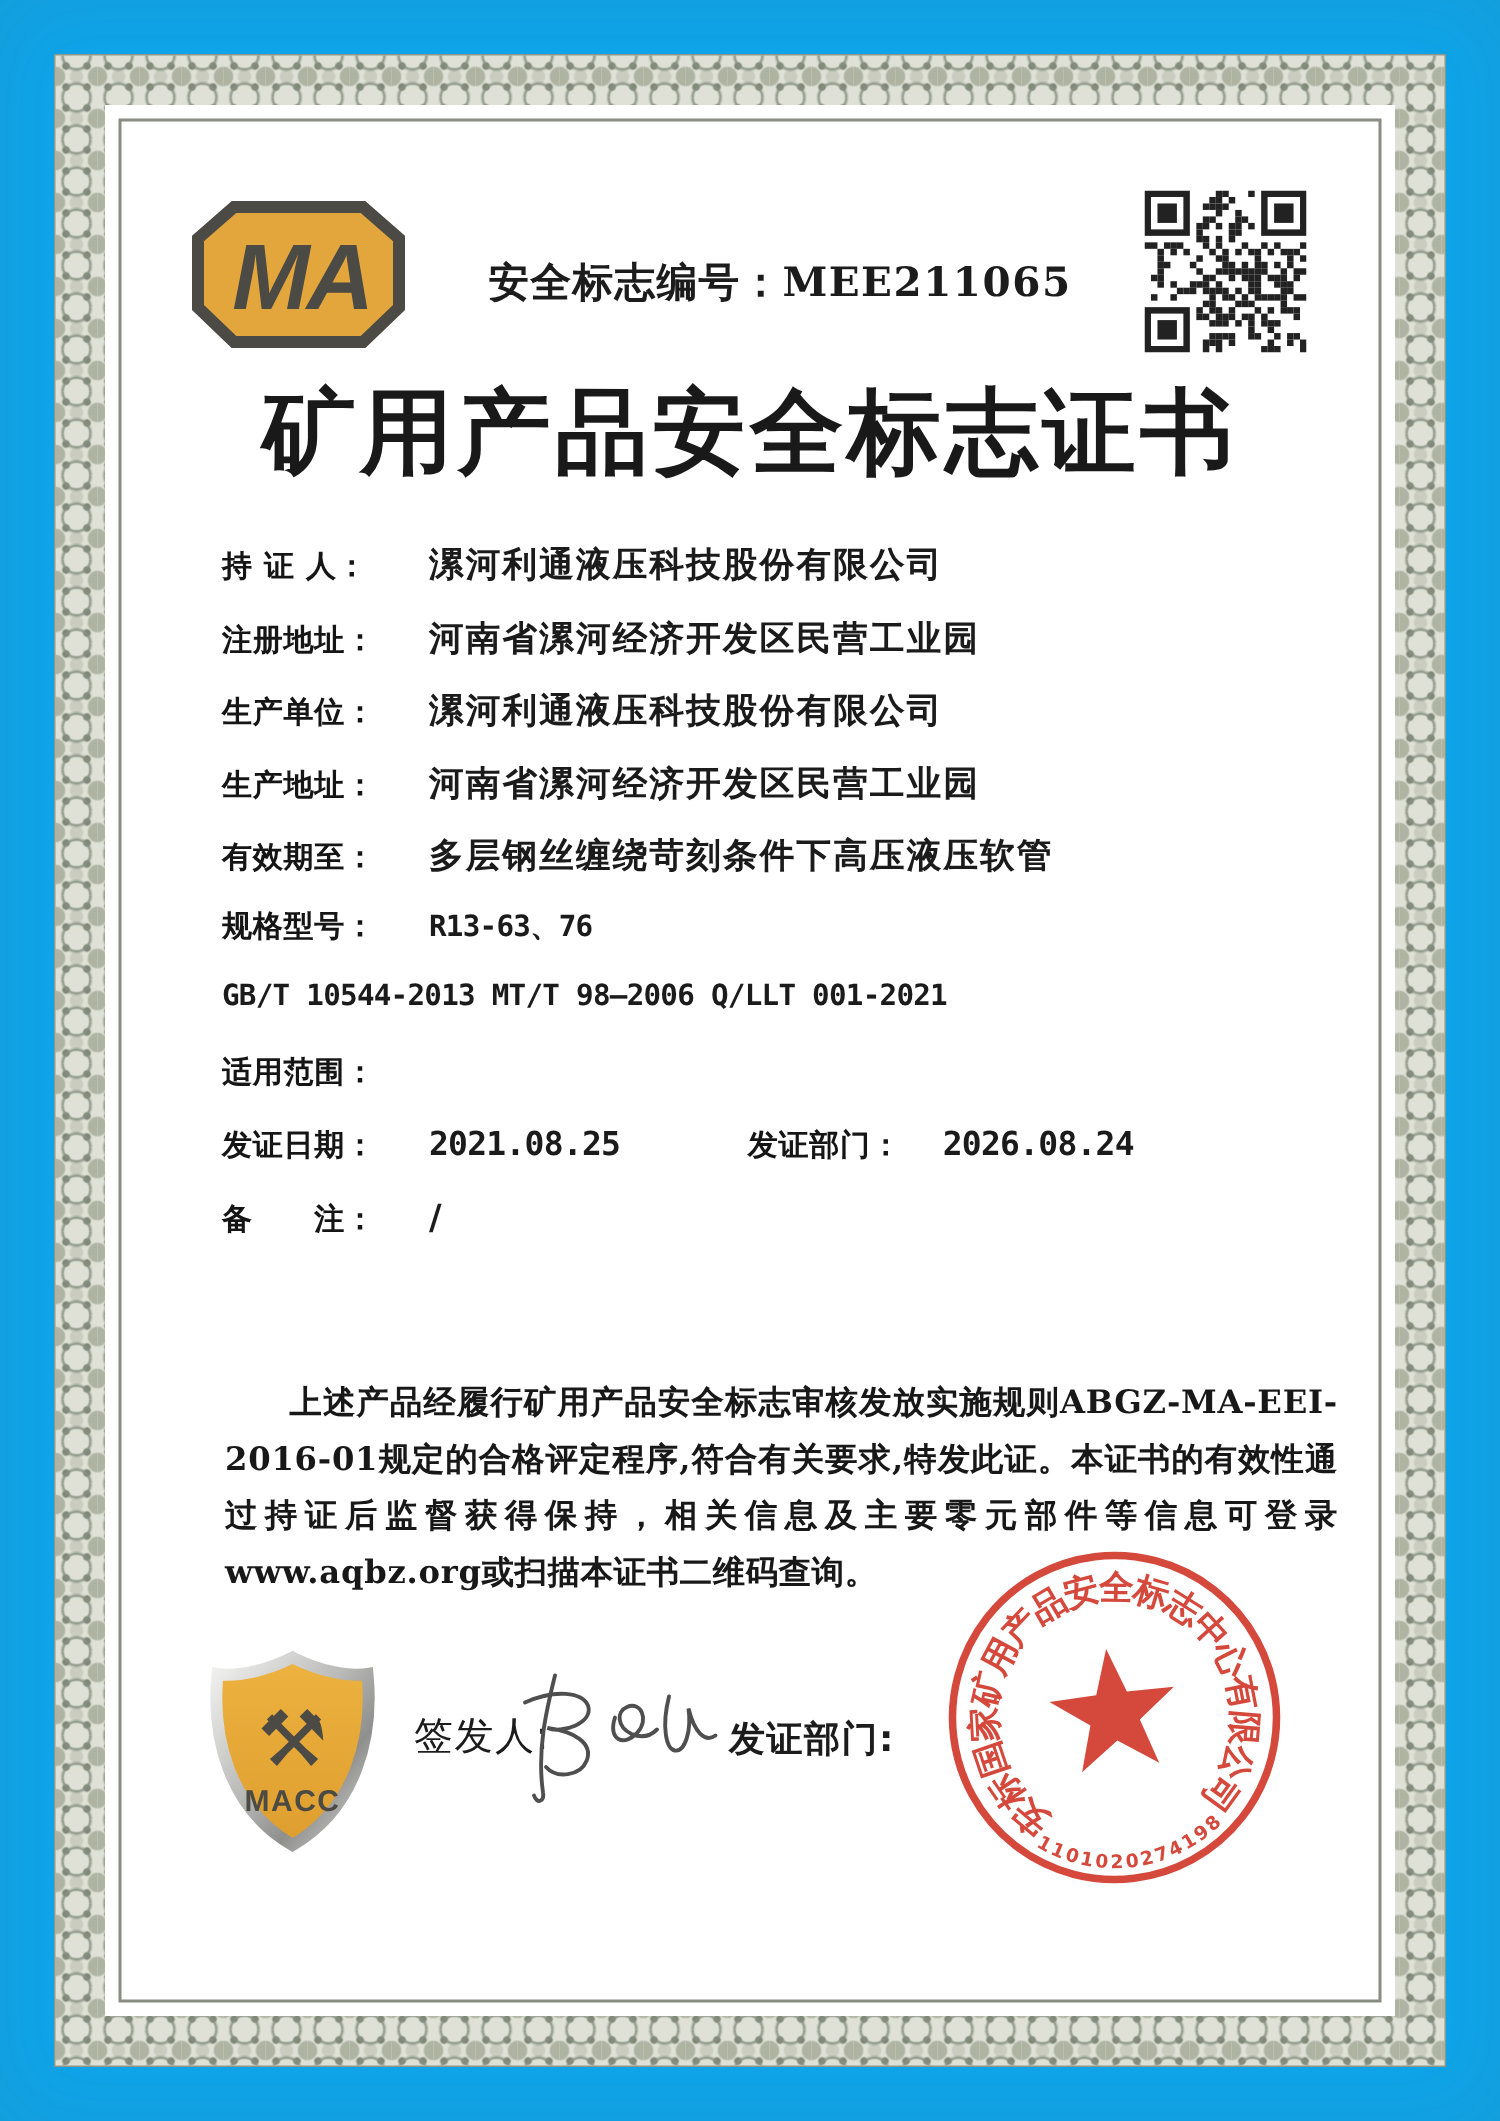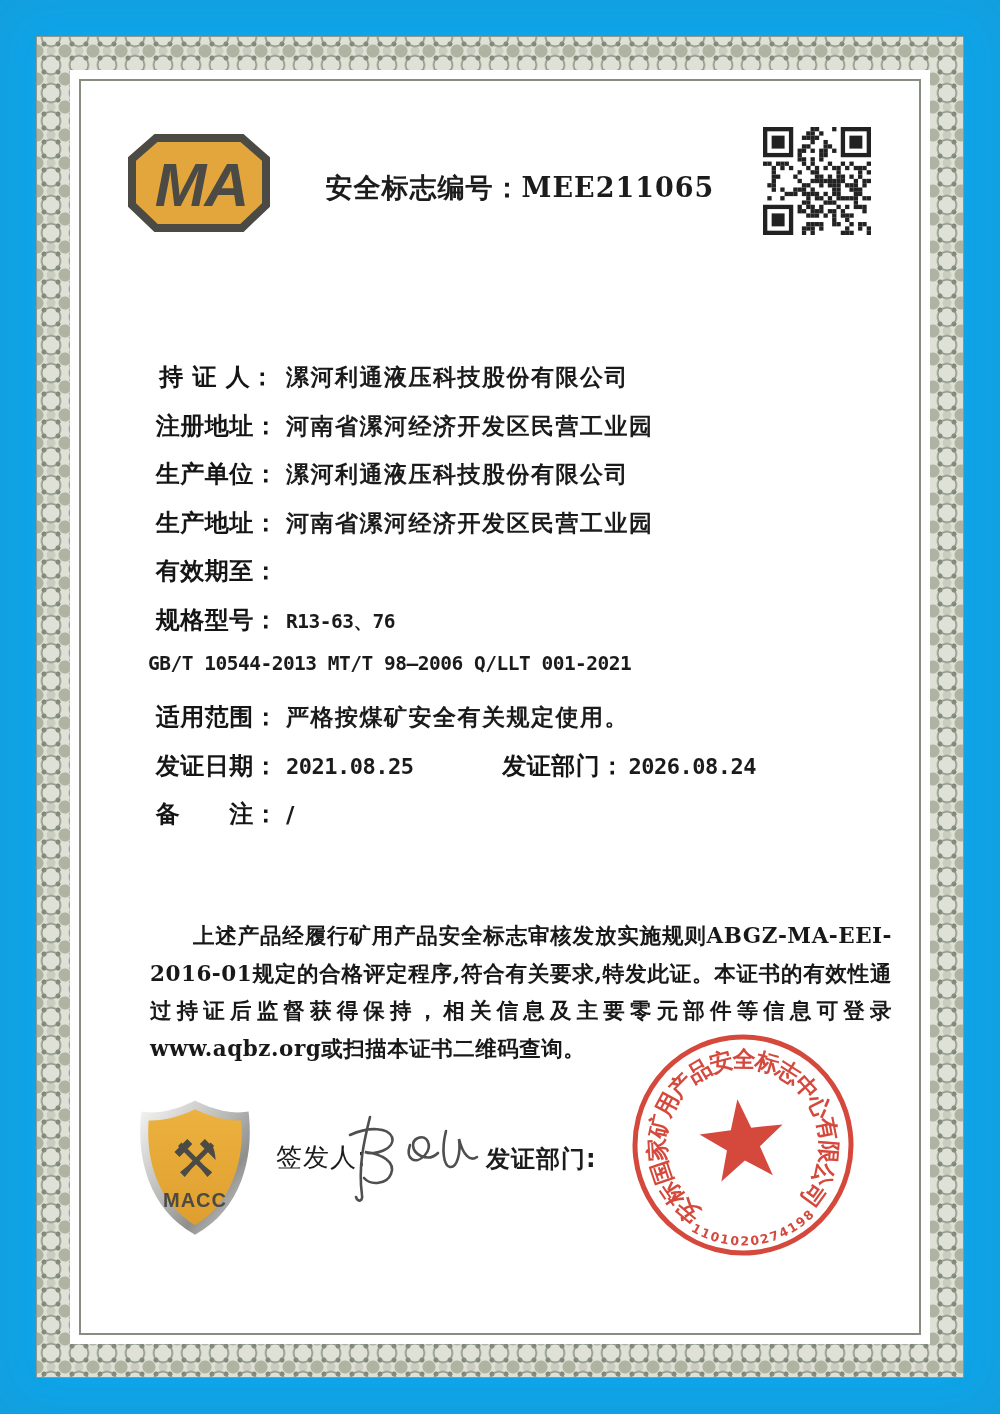--- a/index.html
+++ b/index.html
@@ -37,21 +37,21 @@
   
   .doc-title{
     position:absolute; left:0; top:246px; width:100%; text-align:center;
     font-family:"DejaVu Serif","Liberation Serif",serif;
     font-size:62px; font-weight:900; letter-spacing:3px; color:#191919;
   }
 
   
   .fields{position:absolute; left:148px; top:361px; width:760px;}
   .frow{position:absolute; left:0; display:flex; align-items:baseline; white-space:nowrap;}
-  .flabel{font-size:24px; font-weight:700; letter-spacing:.5px; min-width:138px; color:#151515;text-align:center;}
+  .flabel{font-size:20px; font-weight:700; letter-spacing:.5px; min-width:138px; color:#151515;}
   .flabel.wide{min-width:0; margin-right:10px;}
   .fvalue{
     font-family:"DejaVu Serif","Liberation Serif",serif; font-size:23px; font-weight:700;
     letter-spacing:1.5px; color:#1b1b1b;
   }
   .fvalue.mono{
     font-family:"DejaVu Sans Mono","Liberation Mono",monospace; font-size:19.5px;
     letter-spacing:-.5px; font-weight:700;
   }
   .dates-pair{display:flex; align-items:baseline;}
@@ -282,51 +282,52 @@
       <rect x="1" y="1" width="5" height="5" fill="#fff"></rect>
       <rect x="2" y="2" width="3" height="3" fill="#222"></rect>
       <rect x="18" y="0" width="7" height="7" fill="#222"></rect>
       <rect x="19" y="1" width="5" height="5" fill="#fff"></rect>
       <rect x="20" y="2" width="3" height="3" fill="#222"></rect>
       <rect x="0" y="18" width="7" height="7" fill="#222"></rect>
       <rect x="1" y="19" width="5" height="5" fill="#fff"></rect>
       <rect x="2" y="20" width="3" height="3" fill="#222"></rect>
     </svg>
 
+  <div class="doc-title">矿用产品安全标志证书</div>
 
   <div class="fields">
     <div class="frow" style="top:0">
       <span class="flabel">持 证 人：</span>
       <span class="fvalue">漯河利通液压科技股份有限公司</span>
     </div>
     <div class="frow" style="top:49px">
       <span class="flabel">注册地址：</span>
       <span class="fvalue">河南省漯河经济开发区民营工业园</span>
     </div>
     <div class="frow" style="top:97px">
       <span class="flabel">生产单位：</span>
       <span class="fvalue">漯河利通液压科技股份有限公司</span>
     </div>
     <div class="frow" style="top:146px">
       <span class="flabel">生产地址：</span>
       <span class="fvalue">河南省漯河经济开发区民营工业园</span>
     </div>
     <div class="frow" style="top:194px">
       <span class="flabel">有效期至：</span>
+      <span class="fvalue">多层钢丝缠绕苛刻条件下高压液压软管</span>
     </div>
     <div class="frow" style="top:243px">
       <span class="flabel">规格型号：</span>
       <span class="fvalue mono">R13-63、76</span>
     </div>
     <div class="frow" style="top:291px">
       <span class="fvalue mono">GB/T 10544-2013 MT/T 98—2006 Q/LLT 001-2021</span>
     </div>
     <div class="frow" style="top:340px">
       <span class="flabel">适用范围：</span>
-      <span class="fvalue">严格按煤矿安全有关规定使用。</span>
     </div>
     <div class="frow dates-pair" style="top:389px">
       <span class="flabel">发证日期：</span>
       <span class="fvalue mono" style="font-size:22px">2021.08.25</span>
       <span class="gap"></span>
       <span class="flabel" style="min-width:130px">发证部门：</span>
       <span class="fvalue mono" style="font-size:22px">2026.08.24</span>
     </div>
     <div class="frow" style="top:437px">
       <span class="flabel">备　　注：</span>

